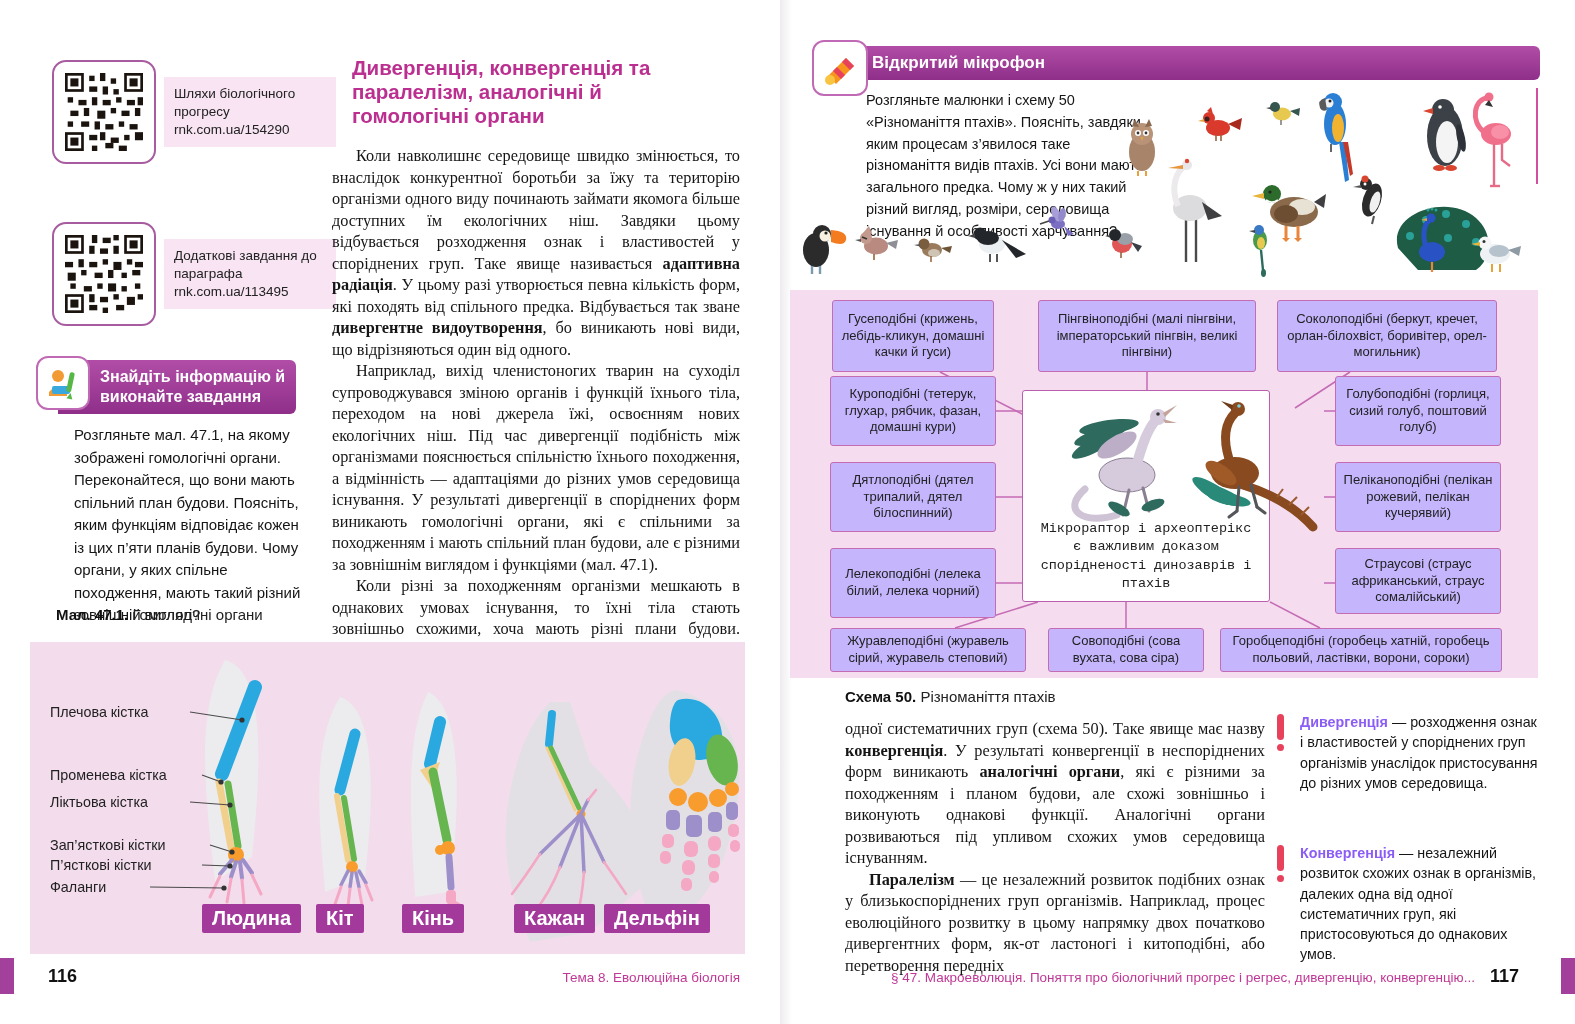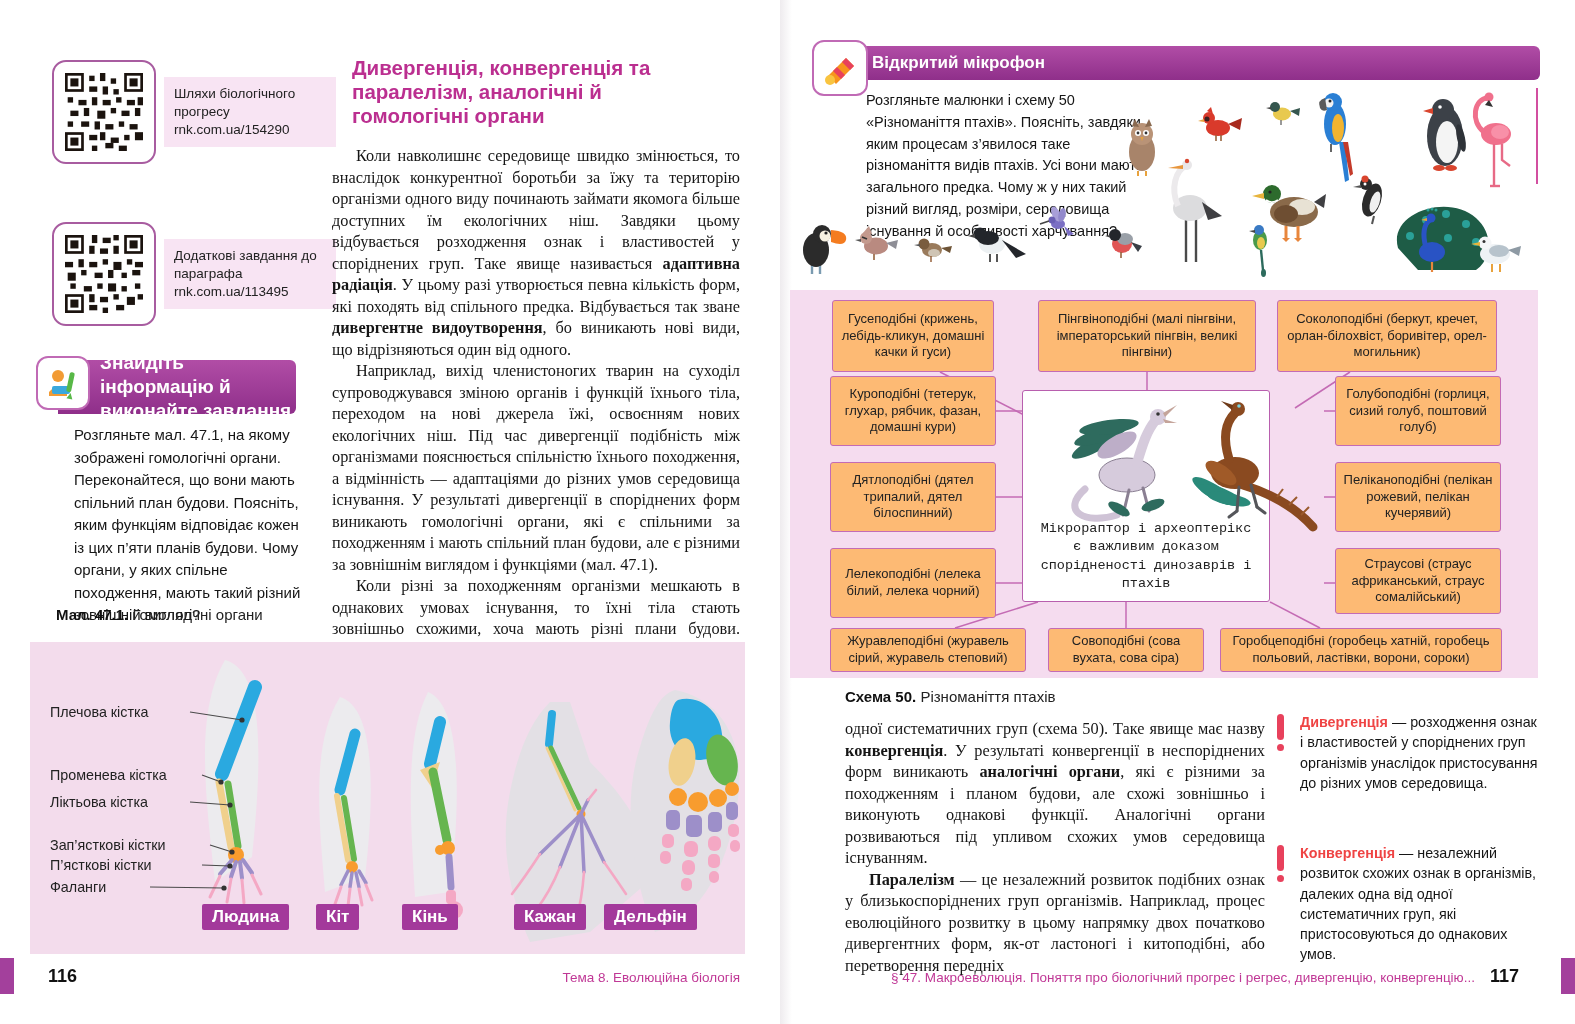--- a/index.html
+++ b/index.html
@@ -8,41 +8,41 @@
   .abs{position:absolute;}
   
   .serif{font-family:"Liberation Serif",serif;font-size:16.3px;line-height:1.32;text-align:justify;color:#151515;}
   .serif p{margin:0;text-indent:24px;}
   
   .qr-row{display:flex;align-items:center;gap:8px;}
   .qr-frame{width:100px;height:100px;background:#fff;border:2px solid #a85ca0;border-radius:14px;
             display:flex;align-items:center;justify-content:center;flex:0 0 auto;}
   .qr-label{background:#f8e4f3;padding:8px 10px;font-size:13.5px;line-height:1.35;color:#222;width:152px;}
   .panel-header{background:linear-gradient(180deg,#b14da6,#8f2f8a);color:#fff;font-weight:bold;
-                font-size:19px;line-height:1.25;border-radius:0 6px 6px 0;display:flex;align-items:center;}
+                font-size:16px;line-height:1.25;border-radius:0 6px 6px 0;display:flex;align-items:center;}
   .icon-box{background:#fff;border:2px solid #c06ab5;border-radius:12px;display:flex;align-items:center;justify-content:center;}
   .task-text{font-size:15px;line-height:1.5;color:#161616;}
   .caption{font-size:15px;color:#222;}
   .caption b{color:#111;}
   
   .main-heading{color:#bb2f90;font-weight:bold;font-size:20.5px;line-height:1.18;}
   
   .fig-panel{background:#f3dcec;}
   .bone-label{font-size:14.3px;color:#222;white-space:nowrap;}
-  .animal-tag{background:#a3399b;color:#fff;font-weight:bold;font-size:17px;padding:3px 10px;border-radius:2px;white-space:nowrap;}
+  .animal-tag{background:#a3399b;color:#fff;font-weight:bold;font-size:20px;padding:3px 10px;border-radius:2px;white-space:nowrap;}
   
   .scheme-panel{background:#f5dcef;}
-  .scheme-box{position:absolute;background:#fdba74;border:1.5px solid #c46bb4;border-radius:3px;
+  .scheme-box{position:absolute;background:#c4b5fd;border:1.5px solid #c46bb4;border-radius:3px;
               display:flex;align-items:center;justify-content:center;text-align:center;
               font-size:13px;line-height:1.3;color:#222;padding:4px 7px;box-sizing:border-box;}
   .center-box{position:absolute;background:#fff;border:1.5px solid #b85fae;border-radius:3px;box-sizing:border-box;}
   .center-caption{position:absolute;left:0;right:0;bottom:8px;text-align:center;font-size:13.5px;line-height:1.35;color:#222;padding:0 12px;}
   
   .definition{position:absolute;width:238px;font-size:14.3px;line-height:1.42;color:#161616;}
-  .definition b{color:#ef4444;}
+  .definition b{color:#8b5cf6;}
   .bang{position:absolute;left:-24px;top:2px;width:8px;display:flex;flex-direction:column;align-items:center;}
   .bang .bar{width:7px;height:26px;background:#e8415c;border-radius:4px;}
   .bang .dot{width:7px;height:7px;background:#e8415c;border-radius:50%;margin-top:4px;}
   
   .page-num{font-size:18px;font-weight:bold;color:#111;}
   .footer-theme{font-size:13.5px;color:#c03896;}
   .edge-tab{background:#a3409c;width:14px;height:36px;}
   .gutter{background:linear-gradient(90deg,rgba(90,60,90,0.10),rgba(90,60,90,0));width:12px;height:1024px;}
 </style>
 </head>

